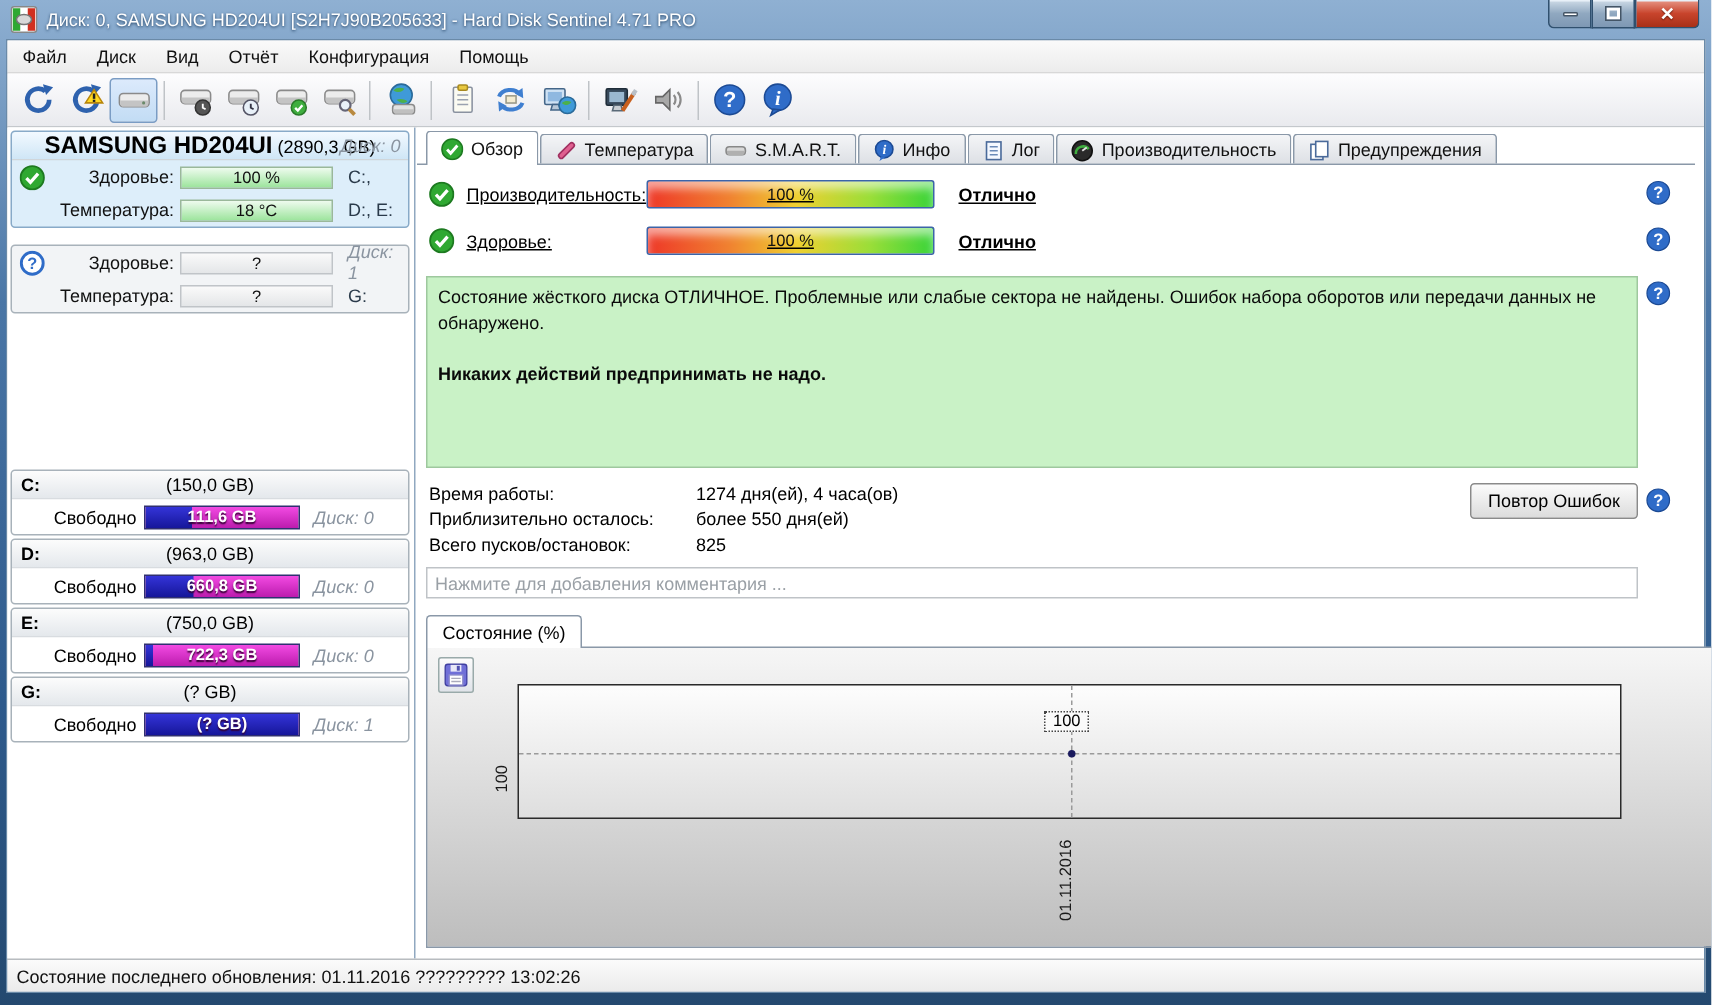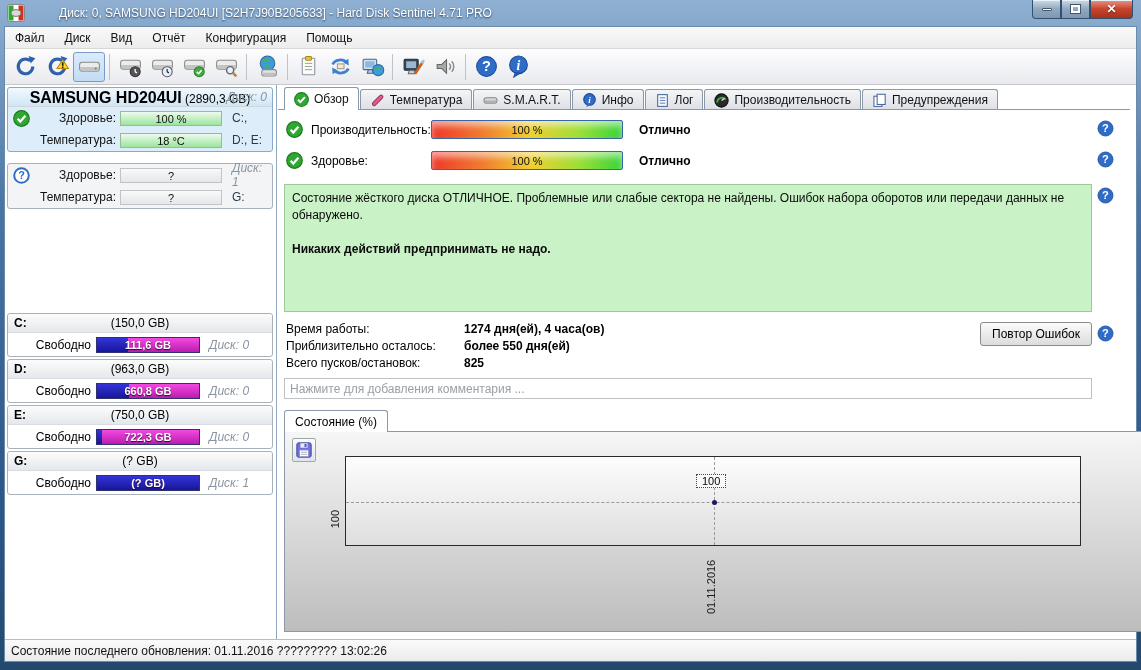--- a/index.html
+++ b/index.html
@@ -2,21 +2,21 @@
 <html><head>
 <meta charset="utf-8">
 <style>
   * { margin:0; padding:0; box-sizing:border-box; }
   html,body { width:1141px; height:670px; font-family:"Liberation Sans", sans-serif; }
   .win { position:relative; width:1141px; height:670px; overflow:hidden;
          background:linear-gradient(#8fb0d2,#4a76a6 30%,#2e5a8c 70%,#24496f); }
   
   .titlebar { position:absolute; left:0; top:0; width:1141px; height:26px; display:flex; align-items:center; }
   .app-icon { width:18px; height:18px; margin:0 6px 0 7px; }
-  .title-text { color:#fff; font-size:12px; text-shadow:0 1px 2px #1a3a5c;margin-left:28px; }
+  .title-text { color:#fff; font-size:12px; text-shadow:0 1px 2px #1a3a5c; }
   .winctrls { position:absolute; right:8px; top:0; display:flex; }
   .wbtn { width:29px; height:19px; border:1px solid #30506e; border-top:none; display:flex; align-items:center; justify-content:center;
           background:linear-gradient(#cfdce8,#90a8c0 50%,#7e98b4); box-shadow:inset 0 1px 0 #e8f0f8; }
   .wbtn.min { border-radius:0 0 0 4px; }
   .wbtn.close { width:43px; border-radius:0 0 4px 0; background:linear-gradient(#e89888,#c8442c 50%,#a83018); }
   .glyph-min { width:10px; height:3px; background:#fff; border:1px solid #456; border-radius:1px; }
   .glyph-restore { width:9px; height:8px; border:2px solid #fff; outline:1px solid #456; background:transparent; }
   .glyph-close { color:#fff; font-size:12px; font-weight:bold; text-shadow:0 1px 1px #601808; }
   
   .client { position:absolute; left:4px; top:26px; width:1133px; height:636px; background:#f0f0f0; border:1px solid #6a8aa8; }
@@ -55,31 +55,31 @@
   .pbar-used { position:absolute; left:0; top:0; bottom:0; background:linear-gradient(#3434d8,#16169a); }
   .pbar-text { position:absolute; left:0; right:0; top:0; text-align:center; font-size:11px; font-weight:bold; color:#fff; line-height:15px; text-shadow:0 1px 1px #303; }
   .pdisk { flex:1; text-align:left; padding-left:4px; font-style:italic; color:#8a94a0; }
   
   .content { position:absolute; left:273px; top:0; width:858px; height:554px; background:#fff; }
   .tabs { position:absolute; left:6px; top:2px; display:flex; align-items:flex-end; height:23px; font-size:12px; }
   .tab { display:flex; align-items:center; gap:5px; height:21px; padding:0 9px; border:1px solid #8a98a8; border-bottom:none; border-radius:3px 3px 0 0; background:linear-gradient(#f4f5f7,#dcdfe4); margin-right:1px; color:#111; }
   .tab.active { height:23px; background:#fff; font-weight:normal; position:relative; z-index:2; }
   .tab svg { width:15px; height:15px; }
   .panel { position:absolute; left:0px; top:24px; width:852px; height:530px; border-top:1px solid #8a98a8; background:#fff; font-size:12px; }
-  .statusrow { position:absolute; left:8px; display:flex; align-items:center; gap:8px; }
+  .statusrow { position:absolute; left:8px; display:flex; align-items:center; gap:8px;text-decoration:underline; }
   .statusrow .lbl { width:112px; }
   .gradbar { width:192px; height:19px; border:1px solid #3c64a8; border-radius:2px; text-align:center; line-height:18px; font-size:11px; color:#111;
              background:linear-gradient(to right,#ee3828,#f08030 28%,#f0d030 52%,#9ade38 78%,#39d439); box-shadow:inset 0 5px 6px rgba(255,255,255,.55); }
   .verdict { font-weight:bold; margin-left:8px; }
   .helpic { position:absolute; width:19px; height:19px; }
   .greenbox { position:absolute; left:6px; top:74px; width:808px; height:128px; background:#c9f2c6; border:1px solid #9ec89e; padding:5px 7px; line-height:1.45; color:#0a0a0a; }
   .greenbox .b2 { font-weight:bold; margin-top:16px; }
   .statline { position:absolute; left:8px; display:flex; }
   .statline .sl { width:178px; }
-  .statline .sv { font-weight:bold; }
+  .statline .sv { font-weight:normal; }
   .retest { position:absolute; left:702px; top:212px; width:112px; height:24px; border:1px solid #8a8a8a; border-radius:3px; background:linear-gradient(#fbfbfb,#dcdcdc); font-size:12px; text-align:center; line-height:22px; }
   .comment { position:absolute; left:6px; top:268px; width:808px; height:21px; border:1px solid #bfc3c7; font-size:12px; padding:0 5px; color:#333; font-family:"Liberation Sans",sans-serif; }
   .comment::placeholder { color:#9aa0a6; }
   .charttab { position:absolute; left:6px; top:300px; width:104px; height:22px; border:1px solid #8a98a8; border-bottom:none; border-radius:3px 3px 0 0; background:#fff; z-index:2; font-size:12px; display:flex; align-items:center; justify-content:center; }
   .chartpanel { position:absolute; left:6px; top:321px; width:984px; height:201px; border:1px solid #8a98a8; background:linear-gradient(#f6f6f6,#bdbdbd); }
   .savebtn { position:absolute; left:7px; top:6px; width:24px; height:24px; border:1px solid #9aa; border-radius:2px; background:linear-gradient(#fcfcfc,#e0e4ea); display:flex; align-items:center; justify-content:center; }
   .plot { position:absolute; left:60px; top:24px; width:736px; height:90px; border:1px solid #2a2a2a; background:linear-gradient(#fdfdfd,#dedede); }
   .hline { position:absolute; left:0; right:0; top:45px; border-top:1px dashed #9a9a9a; }
   .vline { position:absolute; top:0; bottom:0; left:368px; border-left:1px dashed #9a9a9a; }
   .dpoint { position:absolute; left:366px; top:43px; width:5px; height:5px; background:#1a1a5e; border-radius:50%; }

